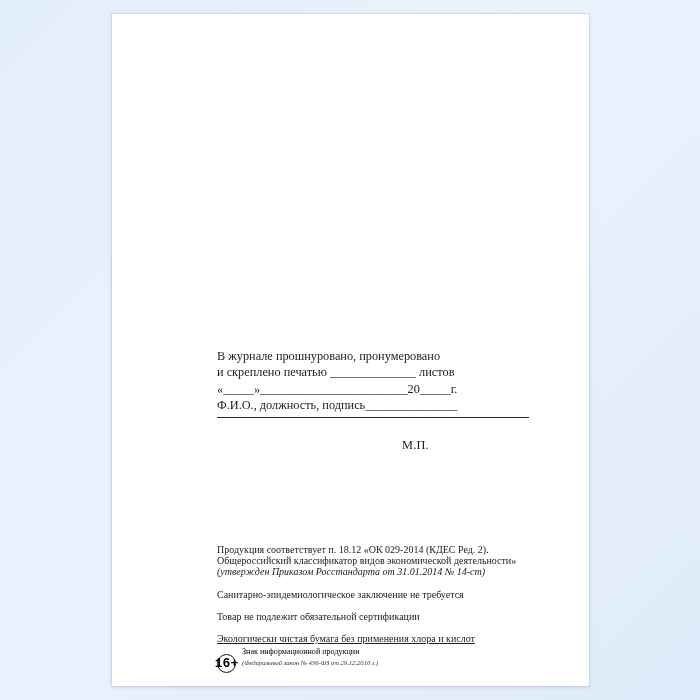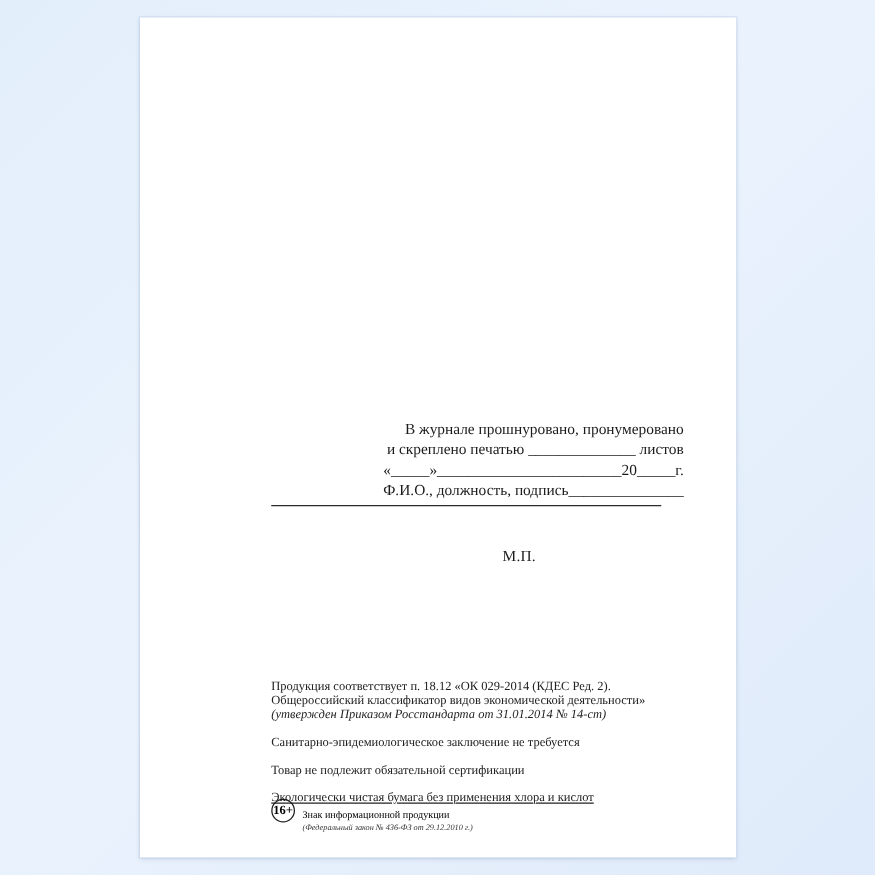--- a/index.html
+++ b/index.html
@@ -29,25 +29,24 @@
     background: #ffffff;
     box-shadow: 0 1px 4px rgba(90,120,160,0.25), 0 0 0 1px rgba(200,215,235,0.55);
   }
   .block {
     position: absolute;
     color: #1b1b1b;
   }
   
   #mid {
     left: 105px;
-    top: 321px;
+    top: 334px;
     width: 330px;
     font-size: 12.3px;
     line-height: 16.4px;
-    text-align: right;
   }
   #mid .line {
     white-space: nowrap;
   }
   #mid .rule {
     display: block;
     width: 312px;
     border-bottom: 1px solid #2a2a2a;
     height: 0;
     margin-top: 3px;
@@ -90,29 +89,29 @@
     top: 625px;
     display: flex;
     align-items: flex-start;
     gap: 6px;
   }
   #agebadge {
     width: 17px;
     height: 17px;
     border: 1.1px solid #1b1b1b;
     border-radius: 50%;
-    font-size: 10px;
+    font-size: 13px;
     font-weight: bold;
     display: flex;
     align-items: center;
     justify-content: center;
-    font-family: Liberation Serif, serif;
+    font-family: Liberation Mono, monospace;
     line-height: 1;
     flex: none;
-    margin-top: 0px;
+    margin-top: 15px;
   }
   #agetext {
     font-size: 8.1px;
     line-height: 10.6px;
     padding-top: 8px;
   }
   #agetext .law {
     font-style: italic;
     font-size: 6.6px;
     display: block;

